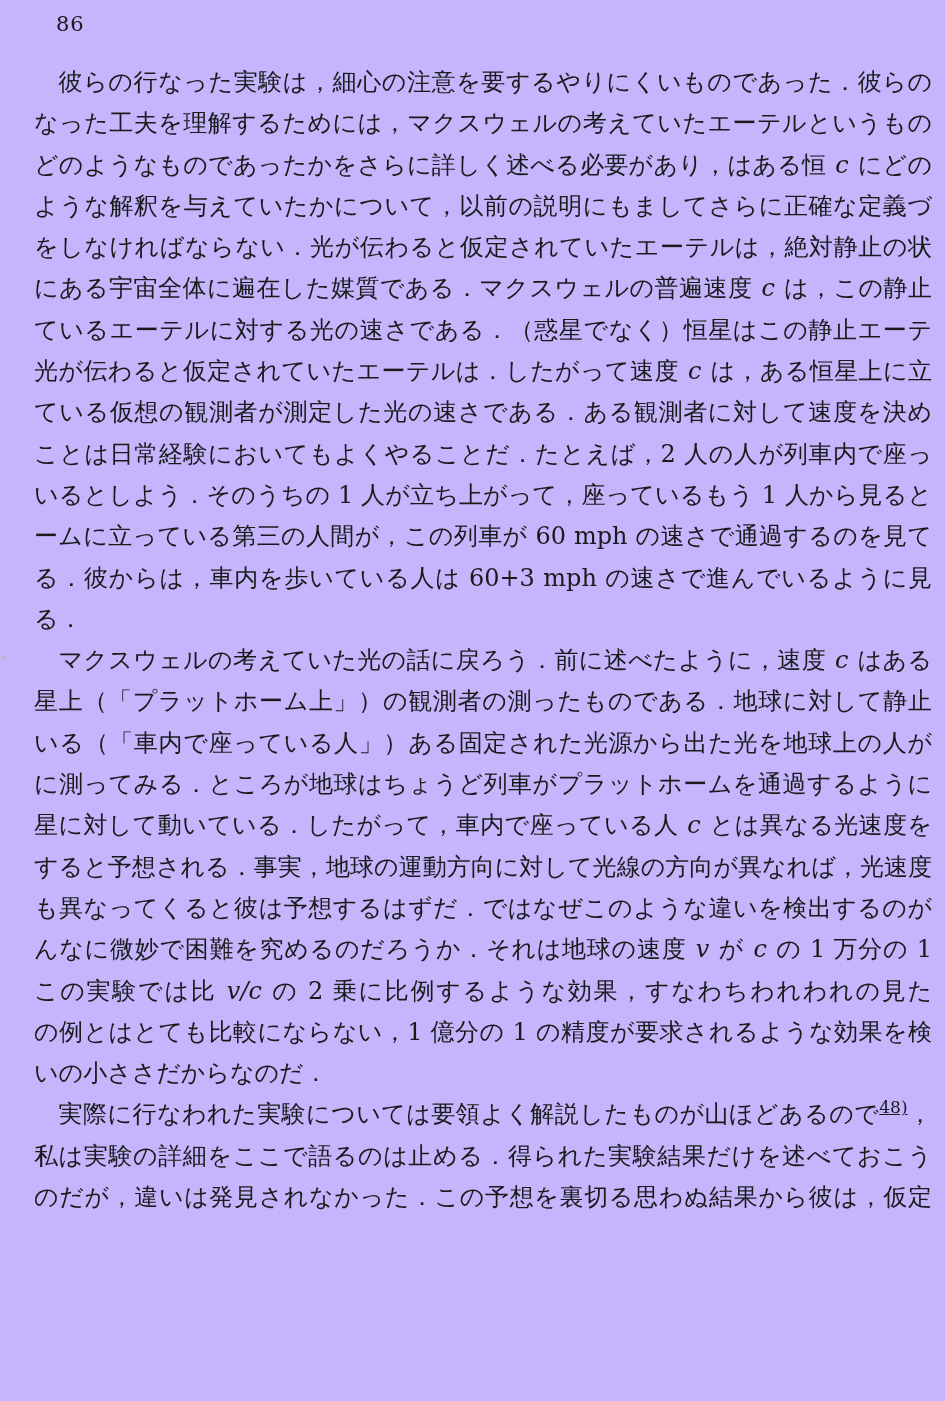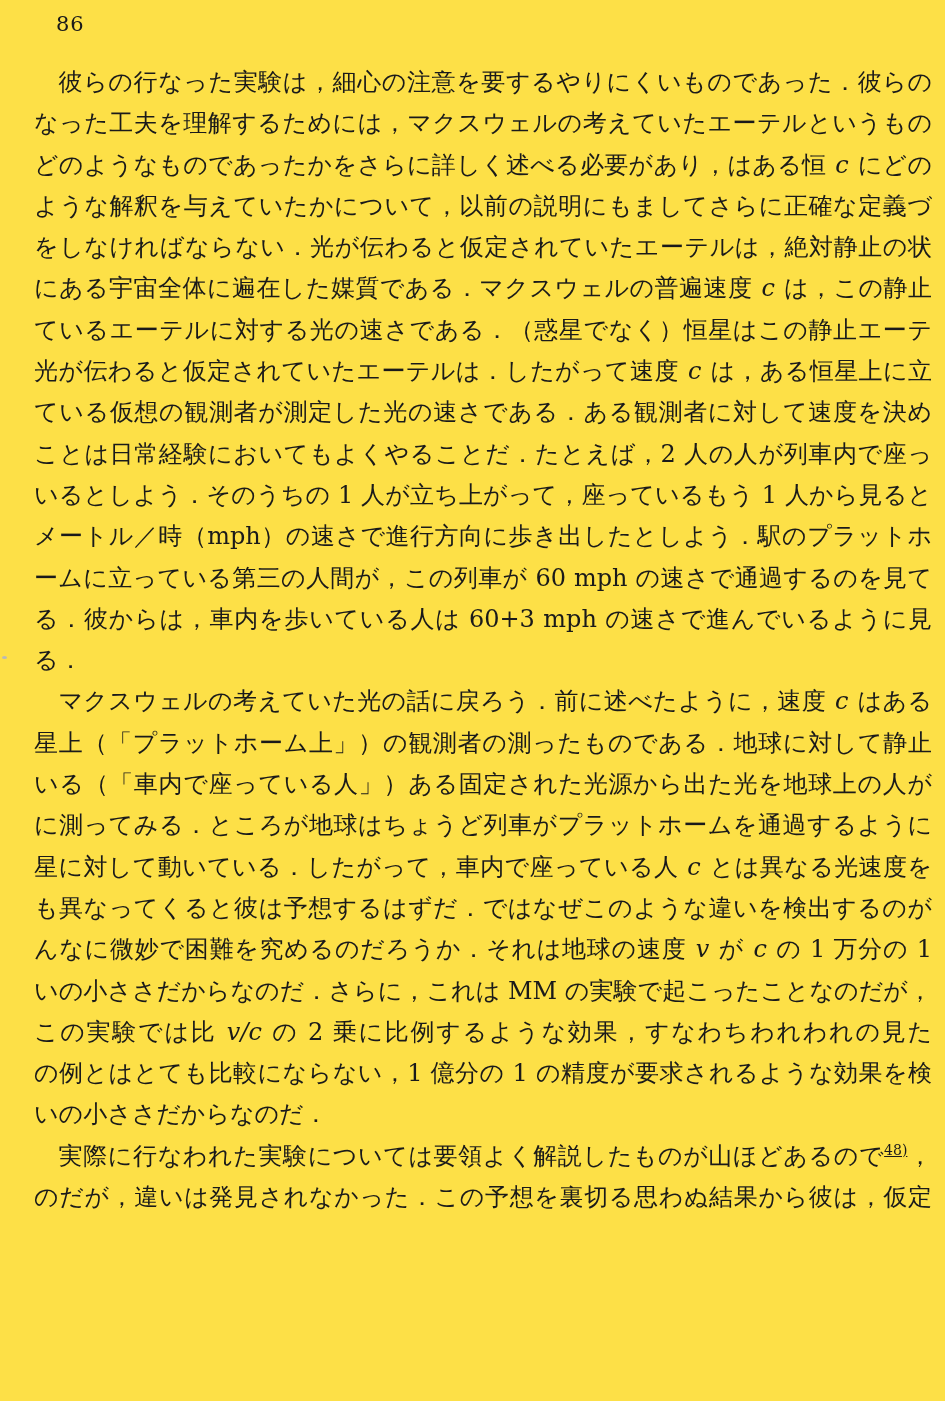--- a/index.html
+++ b/index.html
@@ -41,64 +41,64 @@
     height: 0;
   }
   .line.last {
     text-align-last: left;
   }
   .var {
     font-style: italic;
     padding: 0 1px;
   }
   sup.fnref {
-    font-size: 14px;
+    font-size: 17px;
     line-height: 0;
     vertical-align: super;
     text-decoration: underline;
   }
   .speck {
     position: absolute;
     left: 2px;
     top: 656px;
     width: 5px;
     height: 3px;
     background: #b9b9b9;
     border-radius: 50%;
   }
 </style>
 </head>
 <body>
 
-<div class="page" style="background: #fde047; color: rgb(26, 26, 26);">
+<div class="page" style="background: #c4b5fd; color: rgb(26, 26, 26);">
   <div class="page-number">86</div>
   <div class="body-text">
       <div class="line"><span>　彼らの行なった実験は，細心の注意を要するやりにくいものであった．彼らの行</span></div>
       <div class="line"><span>なった工夫を理解するためには，マクスウェルの考えていたエーテルというものが</span></div>
       <div class="line"><span>どのようなものであったかをさらに詳しく述べる必要があり，はある恒 </span><span class="var">c</span><span> にどの</span></div>
       <div class="line"><span>ような解釈を与えていたかについて，以前の説明にもましてさらに正確な定義づけ</span></div>
       <div class="line"><span>をしなければならない．光が伝わると仮定されていたエーテルは，絶対静止の状態</span></div>
       <div class="line"><span>にある宇宙全体に遍在した媒質である．マクスウェルの普遍速度 </span><span class="var">c</span><span> は，この静止し</span></div>
       <div class="line"><span>ているエーテルに対する光の速さである．（惑星でなく）恒星はこの静止エーテル</span></div>
       <div class="line"><span>光が伝わると仮定されていたエーテルは．したがって速度 </span><span class="var">c</span><span> は，ある恒星上に立っ</span></div>
       <div class="line"><span>ている仮想の観測者が測定した光の速さである．ある観測者に対して速度を決める</span></div>
       <div class="line"><span>ことは日常経験においてもよくやることだ．たとえば，2 人の人が列車内で座って</span></div>
       <div class="line"><span>いるとしよう．そのうちの 1 人が立ち上がって，座っているもう 1 人から見ると 3</span></div>
-      <div class="line"><span>メートル／時（mph）の速さで進行方向に歩き出したとしよう．駅のプラットホ</span></div>
       <div class="line"><span>ームに立っている第三の人間が，この列車が 60 mph の速さで通過するのを見てい</span></div>
       <div class="line"><span>る．彼からは，車内を歩いている人は 60+3 mph の速さで進んでいるように見え</span></div>
       <div class="line last"><span>る．</span></div>
       <div class="line"><span>　マクスウェルの考えていた光の話に戻ろう．前に述べたように，速度 </span><span class="var">c</span><span> はある恒</span></div>
       <div class="line"><span>星上（「プラットホーム上」）の観測者の測ったものである．地球に対して静止して</span></div>
       <div class="line"><span>いる（「車内で座っている人」）ある固定された光源から出た光を地球上の人が実際</span></div>
       <div class="line"><span>に測ってみる．ところが地球はちょうど列車がプラットホームを通過するように恒</span></div>
       <div class="line"><span>星に対して動いている．したがって，車内で座っている人 </span><span class="var">c</span><span> とは異なる光速度を測定</span></div>
+      <div class="line"><span>すると予想される．事実，地球の運動方向に対して光線の方向が異なれば，光速度</span></div>
       <div class="line"><span>も異なってくると彼は予想するはずだ．ではなぜこのような違いを検出するのがそ</span></div>
       <div class="line"><span>んなに微妙で困難を究めるのだろうか．それは地球の速度 </span><span class="var">v</span><span> が </span><span class="var">c</span><span> の 1 万分の 1 くら</span></div>
-      <div class="line"><span>いの小ささだからなのだ．さらに，これは MM の実験で起こったことなのだが，</span></div>
       <div class="line"><span>この実験では比 </span><span class="var">v/c</span><span> の 2 乗に比例するような効果，すなわちわれわれの見た 60+3</span></div>
       <div class="line"><span>の例とはとても比較にならない，1 億分の 1 の精度が要求されるような効果を検出</span></div>
       <div class="line last"><span>いの小ささだからなのだ．</span></div>
       <div class="line"><span>　実際に行なわれた実験については要領よく解説したものが山ほどあるので</span><sup class="fnref">48)</sup><span>，</span></div>
+      <div class="line"><span>私は実験の詳細をここで語るのは止める．得られた実験結果だけを述べておこう</span></div>
       <div class="line"><span>のだが，違いは発見されなかった．この予想を裏切る思わぬ結果から彼は，仮定し</span></div>
     </div>
   <div class="speck"></div>
 </div>
 
 </body></html>

